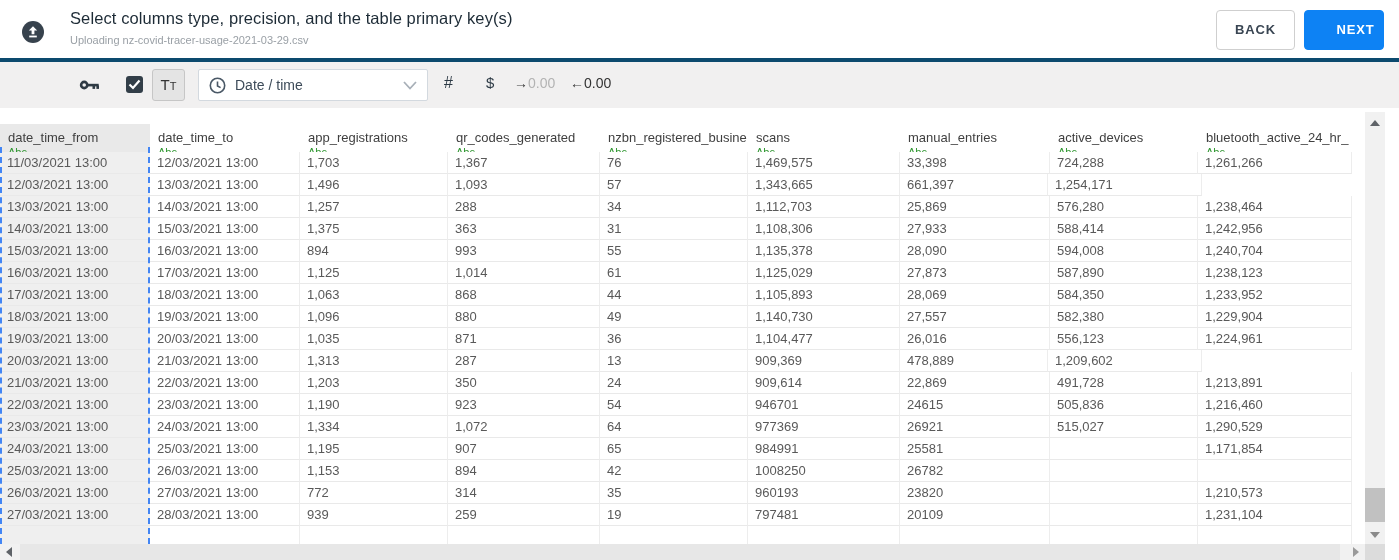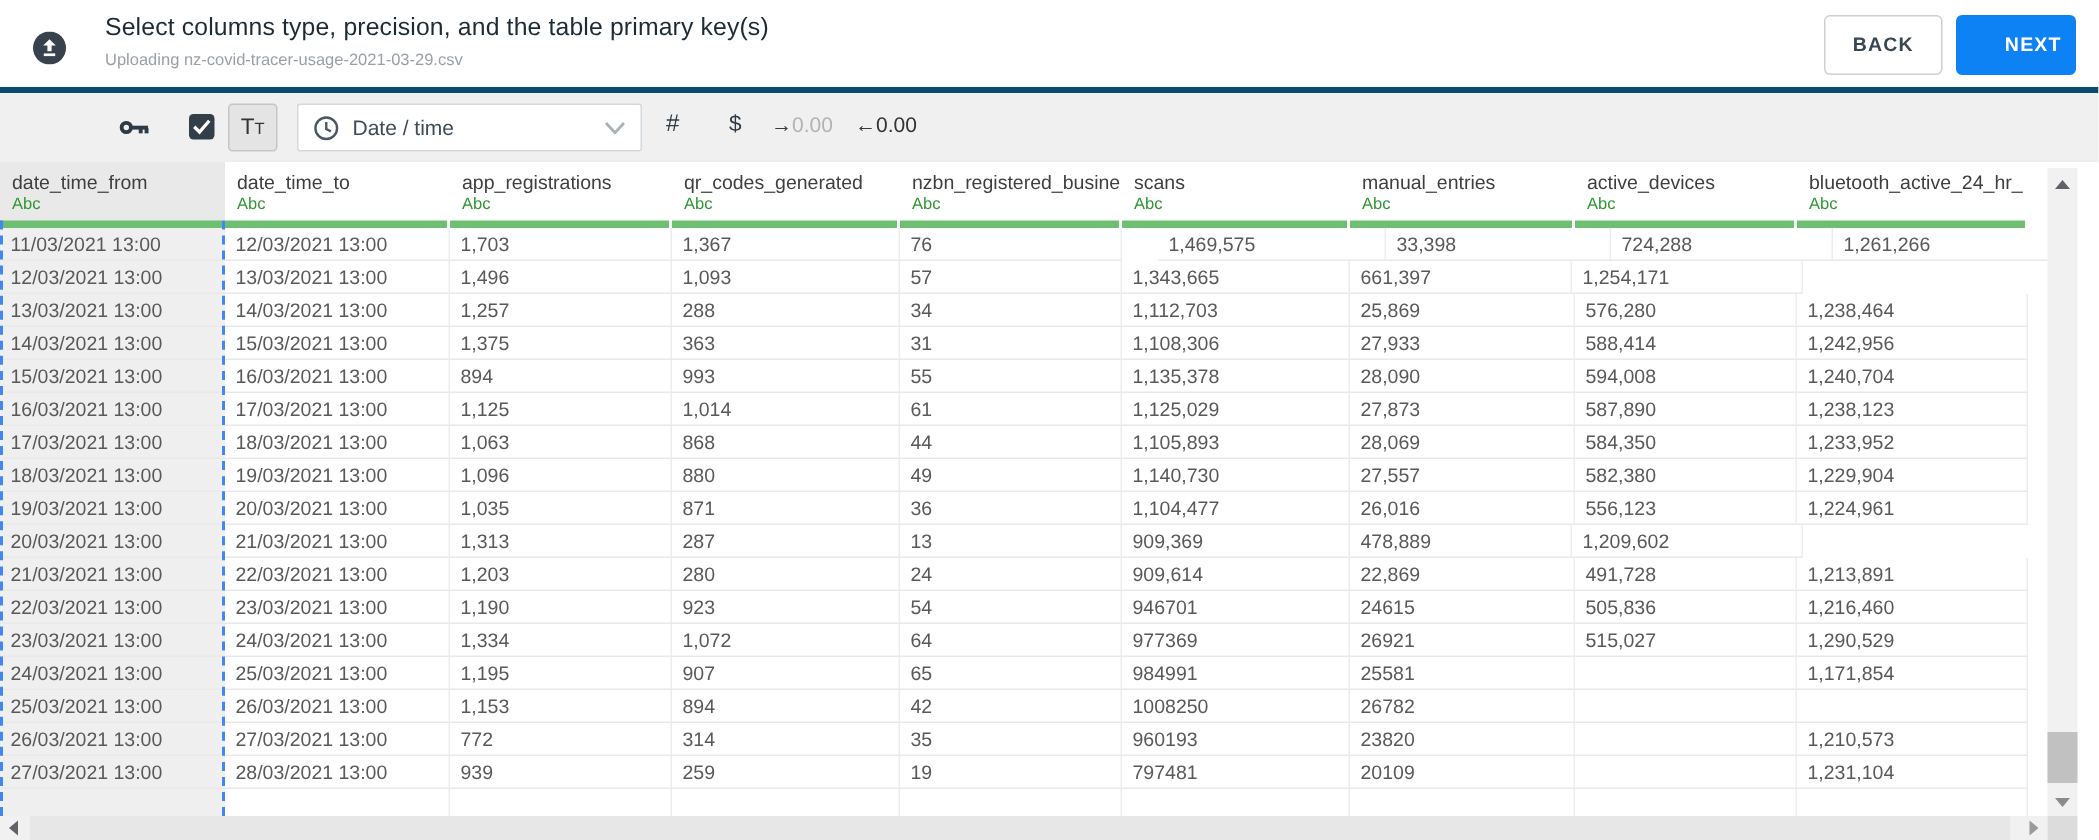--- a/index.html
+++ b/index.html
@@ -37,21 +37,21 @@
   .g-cur { left:486px; font-size:15px; }
   .dec { position:absolute; top:13px; font-size:14px; color:#333; cursor:pointer; }
   .dec .arrow { font-size:14px; color:#3a3a3a; }
   .dec-right { left:514px; }
   .dec-right .num { color:#b3b3b3; }
   .dec-left { left:570px; }
   .dec-left .num { color:#333; }
 
   
   .grid { position:absolute; left:0; top:108px; width:1352px; height:436px; background:#fff; }
-  .hrow { position:absolute; left:0; top:0; height:33px; display:flex; }
+  .hrow { position:absolute; left:0; top:16px; height:33px; display:flex; }
   .hcell { position:relative; height:44px; overflow:hidden; background:#fff; }
   .hcell.sel { background:#e9e9e9; }
   .hname { margin:6px 0 0 8px; font-size:13px; color:#3f3f3f; white-space:nowrap; overflow:hidden; }
   .htype { margin:1px 0 0 8px; font-size:11px; color:#2f9630; }
   .hbar { position:absolute; left:0; bottom:0; height:5px; width:calc(100% - 2px); background:#6fbf73; }
   .rows { position:absolute; left:0; top:44px; }
   .trow { display:flex; }
   .tcell { height:22px; line-height:21px; font-size:13px; color:#595959; padding-left:7px;
            white-space:nowrap; overflow:hidden; border-bottom:1px solid #e9e9e9;
            border-right:1px solid #ededed; background:#fff; }
@@ -171,21 +171,21 @@
           <div class="hbar"></div>
         </div>
       </div>
     <div class="rows" id="rows">
         <div class="trow">
           <div class="tcell sel" style="width: 150px;">11/03/2021 13:00</div>
           <div class="tcell" style="width: 150px;">12/03/2021 13:00</div>
           <div class="tcell" style="width: 148px;">1,703</div>
           <div class="tcell" style="width: 152px;">1,367</div>
           <div class="tcell" style="width: 148px;">76</div>
-          <div class="tcell" style="width: 152px; margin-left: 24px;">1,469,575</div>
+          <div class="tcell" style="width: 152px;">1,469,575</div>
           <div class="tcell" style="width: 150px;">33,398</div>
           <div class="tcell" style="width: 148px;">724,288</div>
           <div class="tcell" style="width: 154px;">1,261,266</div>
         </div>
         <div class="trow">
           <div class="tcell sel" style="width: 150px;">12/03/2021 13:00</div>
           <div class="tcell" style="width: 150px;">13/03/2021 13:00</div>
           <div class="tcell" style="width: 148px;">1,496</div>
           <div class="tcell" style="width: 152px;">1,093</div>
           <div class="tcell" style="width: 148px;">57</div>
@@ -277,21 +277,21 @@
           <div class="tcell" style="width: 152px;">287</div>
           <div class="tcell" style="width: 148px;">13</div>
           <div class="tcell" style="width: 152px;">909,369</div>
           <div class="tcell" style="width: 148px;">478,889</div>
           <div class="tcell" style="width: 154px;">1,209,602</div>
         </div>
         <div class="trow">
           <div class="tcell sel" style="width: 150px;">21/03/2021 13:00</div>
           <div class="tcell" style="width: 150px;">22/03/2021 13:00</div>
           <div class="tcell" style="width: 148px;">1,203</div>
-          <div class="tcell" style="width: 152px;">280</div>
+          <div class="tcell" style="width: 152px;">350</div>
           <div class="tcell" style="width: 148px;">24</div>
           <div class="tcell" style="width: 152px;">909,614</div>
           <div class="tcell" style="width: 150px;">22,869</div>
           <div class="tcell" style="width: 148px;">491,728</div>
           <div class="tcell" style="width: 154px;">1,213,891</div>
         </div>
         <div class="trow">
           <div class="tcell sel" style="width: 150px;">22/03/2021 13:00</div>
           <div class="tcell" style="width: 150px;">23/03/2021 13:00</div>
           <div class="tcell" style="width: 148px;">1,190</div>

